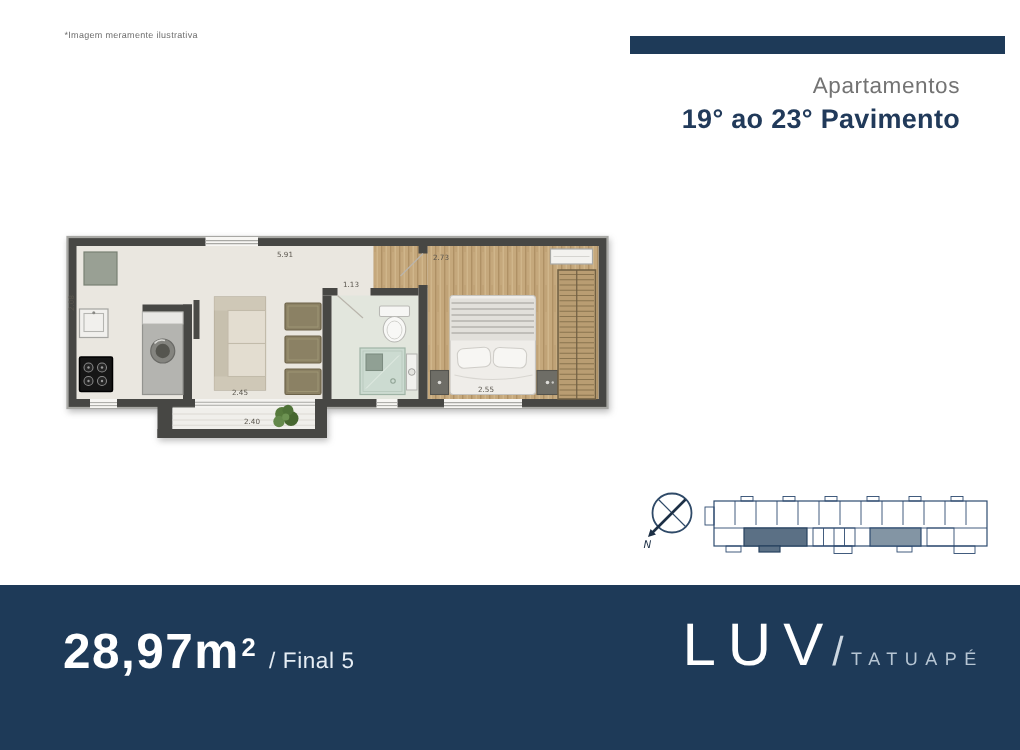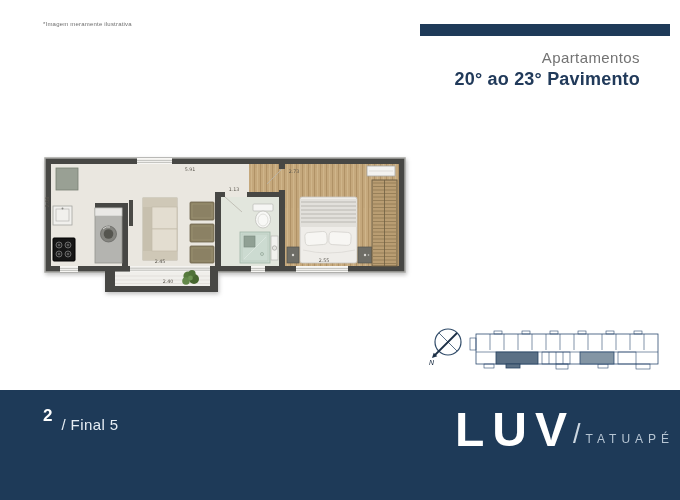--- a/index.html
+++ b/index.html
@@ -22,36 +22,36 @@
   .compass{position:absolute;left:424px;top:322px;}
   .keyplan{position:absolute;left:468px;top:318px;}
 
   .footer-bar{position:absolute;left:0;top:390px;width:680px;height:110px;background:var(--navy,#1e3a58);}
   .area{position:absolute;left:42px;top:416px;display:flex;align-items:flex-end;color:#fff;}
   .area .val{font-size:33px;font-weight:bold;letter-spacing:1px;line-height:36px;}
   .area .sup{font-size:17px;font-weight:bold;position:relative;top:-10px;margin-left:1px;}
   .area .final{font-size:15px;font-weight:normal;color:#e6edf4;margin-left:9px;margin-bottom:3px;letter-spacing:.4px;}
 
   .logo{position:absolute;left:455px;top:410px;display:flex;align-items:flex-end;color:#fff;}
-  .logo .brand{font-size:48px;font-weight:bold;letter-spacing:8px;line-height:40px;}
+  .logo .brand{font-size:40px;font-weight:normal;letter-spacing:8px;line-height:40px;}
   .logo .sep{font-size:27px;font-weight:normal;color:#ccd7e1;margin:0 5px 2px -2px;line-height:27px;}
   .logo .loc{font-size:12px;letter-spacing:5px;color:var(--logo_location,#b6c5d3);margin-bottom:4px;}
 
   svg text{font-family:"DejaVu Sans","Liberation Sans",sans-serif;}
 </style>
 </head>
 <body>
 
 <div class="disclaimer">*Imagem meramente ilustrativa</div>
 
 <div class="topbar"></div>
 
 <div class="header">
   <div class="subtitle">Apartamentos</div>
-  <div class="title">20° ao 23° Pavimento</div>
+  <div class="title">19° ao 23° Pavimento</div>
 </div>
 
 <svg class="plan" width="380" height="150" viewBox="0 0 380 150">
   <defs>
     <pattern id="wood" width="6" height="40" patternUnits="userSpaceOnUse">
       <rect width="6" height="40" fill="var(--wood,#c5a87c)"></rect>
       <line x1="0.5" y1="0" x2="0.5" y2="40" stroke="#ab8d61" stroke-width="0.8"></line>
       <line x1="3.5" y1="0" x2="3.5" y2="40" stroke="#d4ba90" stroke-width="0.7"></line>
       <line x1="2" y1="0" x2="2" y2="18" stroke="#b89a6e" stroke-width="0.5"></line>
     </pattern>
@@ -323,20 +323,21 @@
     <g>
       <rect x="28" y="34" width="42" height="12" fill="#5b7085" stroke="#27415f"></rect>
       <rect x="38" y="46" width="14" height="4" fill="#5b7085" stroke="#27415f"></rect>
     </g>
   </g>
 </svg>
 
 <div class="footer-bar"></div>
 
 <div class="area">
+  <span class="val">28,97m</span>
   <span class="sup">2</span>
   <span class="final">/ Final 5</span>
 </div>
 
 <div class="logo">
   <span class="brand">LUV</span>
   <span class="sep">/</span>
   <span class="loc">TATUAPÉ</span>
 </div>
 

